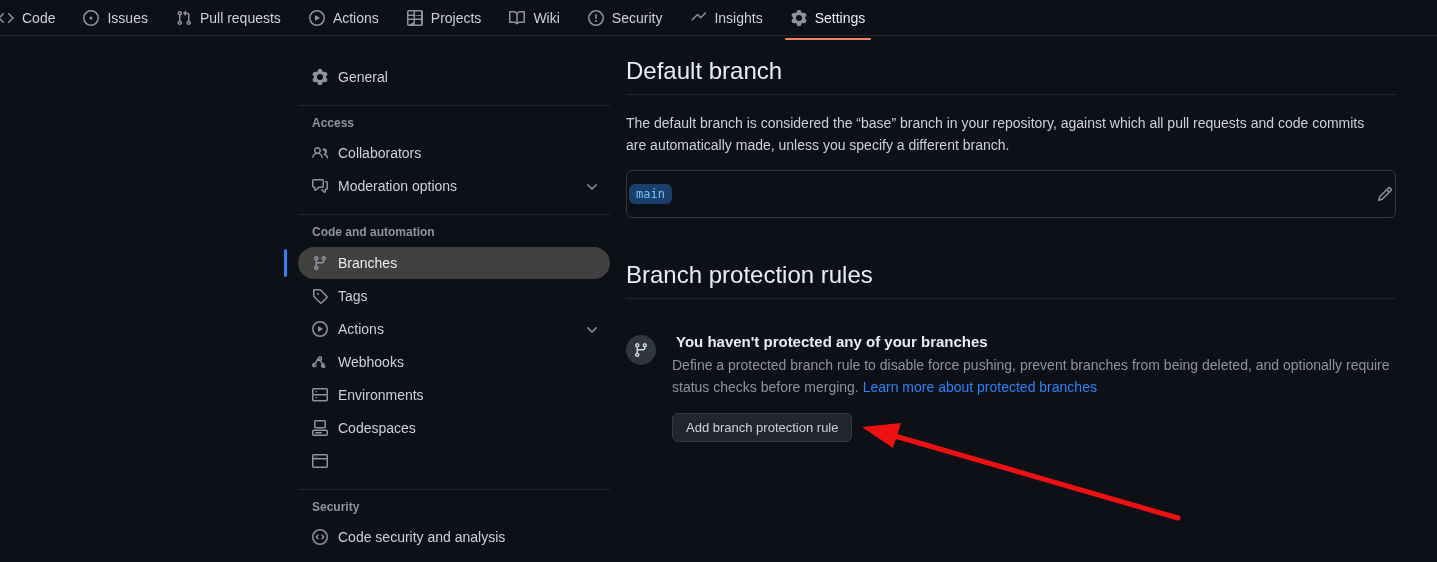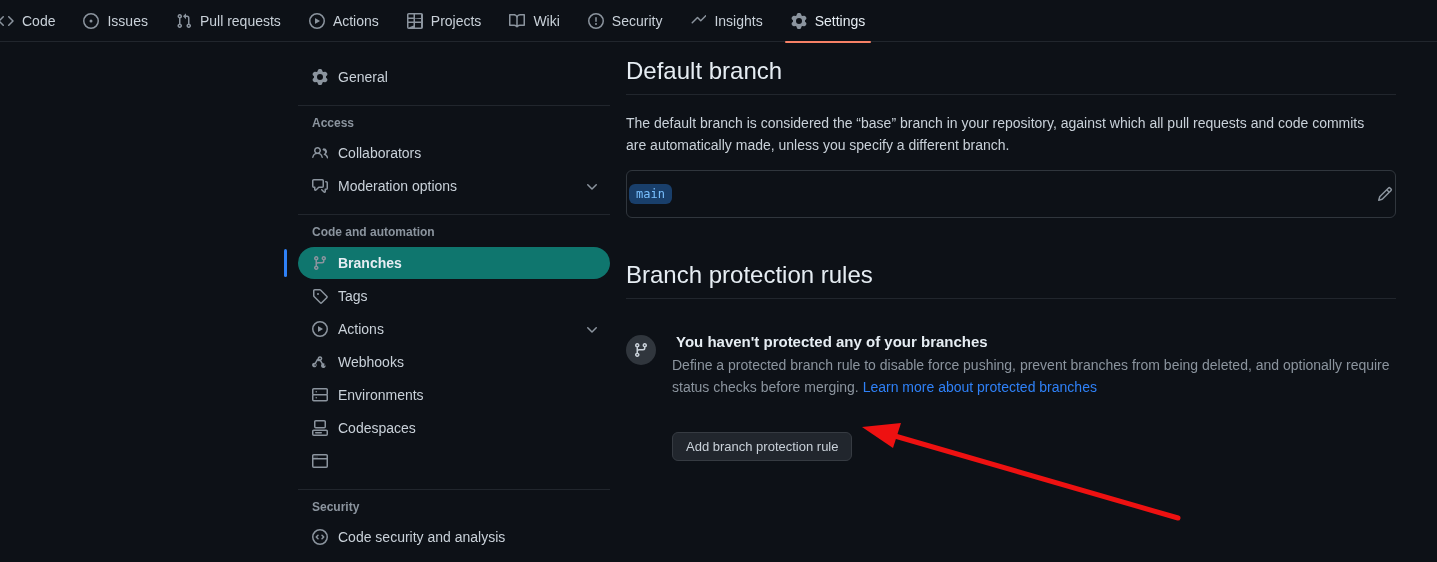--- a/index.html
+++ b/index.html
@@ -15,21 +15,21 @@
     color: #c9d1d9;
     -webkit-font-smoothing: antialiased;
   }
   .page { position: relative; width: 1437px; height: 562px; background: #0d1117; }
 
   
   .repo-nav {
     position: absolute;
     left: 0; top: 0;
     width: 1437px;
-    height: 42px;
+    height: 36px;
     background: #0d1117;
     border-bottom: 1px solid #21262d;
     display: flex;
     align-items: center;
     padding-left: 0;
     box-sizing: border-box;
   }
   .nav-item {
     display: flex;
     align-items: center;
@@ -88,22 +88,22 @@
     border-radius: 6px;
     font-size: 14px;
     color: #c9d1d9;
     position: relative;
     cursor: pointer;
   }
   .side-link .s-ico { width: 16px; height: 16px; flex: 0 0 16px; color: #8b949e; }
   .side-link .s-ico svg { display: block; width: 16px; height: 16px; fill: currentColor; }
   .side-link .s-label { flex: 1 1 auto; line-height: 1; }
   .side-link.selected {
-    background: #0f766e;
-    font-weight: 700;
+    background: #404040;
+    font-weight: 400;
     color: #e6edf3;
     border-radius: 16px;
   }
   .side-link.selected::before {
     content: "";
     position: absolute;
     left: -14px;
     top: 2px;
     bottom: 2px;
     width: 3px;
@@ -206,21 +206,20 @@
     height: 29px;
     padding: 0 13px;
     background: #21262d;
     border: 1px solid #363b42;
     border-radius: 6px;
     color: #c9d1d9;
     font-size: 13px;
     font-family: "Liberation Sans", sans-serif;
     cursor: pointer;
     line-height: 1;
-    margin-top: 19px;
   }
 
   
   .annot {
     position: absolute;
     left: 0; top: 0;
     width: 1437px; height: 562px;
     pointer-events: none;
   }
 </style>

